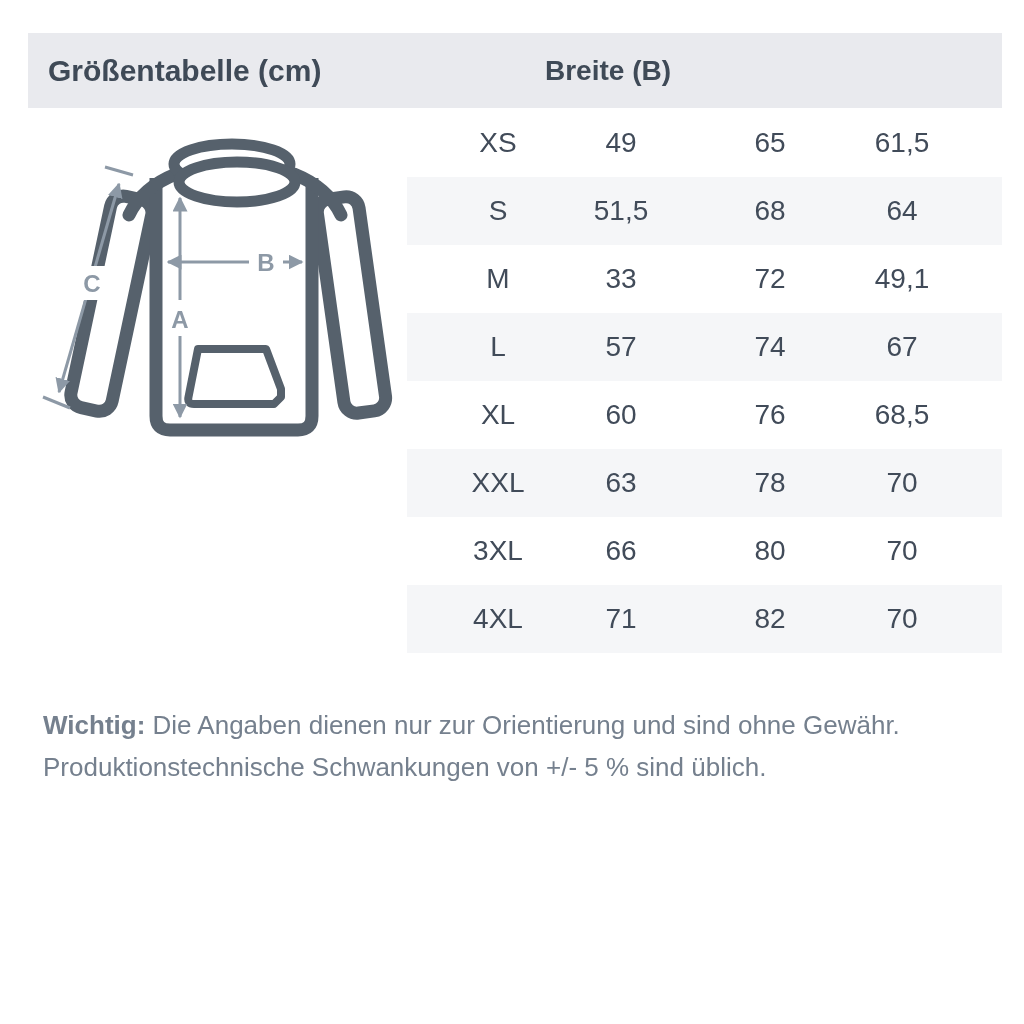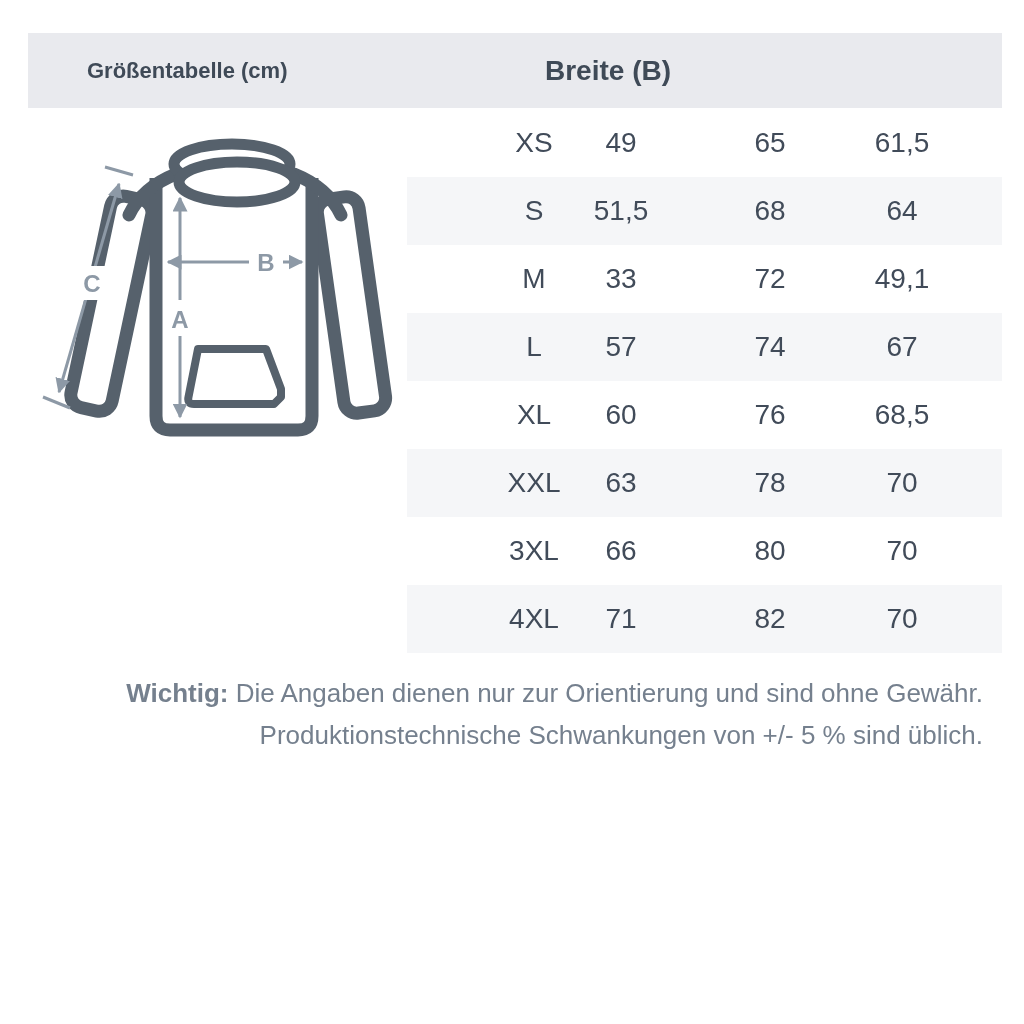--- a/index.html
+++ b/index.html
@@ -13,59 +13,59 @@
   }
   .page{position:absolute;inset:0;}
 
   
   .header-band{
     position:absolute;left:28px;top:33px;width:974px;height:75px;
     background:#e9eaee;
   }
   .header-title{
     position:absolute;left:20px;top:0;height:75px;line-height:75px;
-    font-size:22px;font-weight:700;color:#3f4a57;white-space:nowrap;margin-left:39px;
+    font-size:30px;font-weight:700;color:#3f4a57;white-space:nowrap;
   }
   .col-head{
     position:absolute;top:0;height:95px;line-height:75px;
     font-size:28px;font-weight:700;color:#3f4a57;
     transform:translateX(-50%);white-space:nowrap;
   }
   .ch-b{left:580px;}
   .ch-a{left:733px;}
   .ch-c{left:874px;}
 
   
   .size-table{
     position:absolute;left:407px;top:109px;width:595px;
   }
   .t-row{position:relative;height:68px;}
   .t-row.alt{background:#f5f6f8;}
   .cell{
     position:absolute;top:0;height:68px;line-height:68px;
     font-size:28px;color:#414b59;transform:translateX(-50%);white-space:nowrap;
   }
-  .c-size{left:91px;margin-left:36px;}
+  .c-size{left:91px;}
   .c-b{left:214px;}
   .c-a{left:363px;}
   .c-c{left:495px;text-align:center;}
 
   
   .hoodie{
     position:absolute;left:30px;top:120px;width:390px;height:330px;
   }
   .dim-label{
     font-family:"Liberation Sans", sans-serif;
     font-size:24px;font-weight:600;fill:#8d99a6;
   }
 
   
   .footer{
-    position:absolute;left:43px;top:672px;width:940px;
-    font-size:26px;line-height:42px;color:#75808e;text-align:right;
+    position:absolute;left:43px;top:704px;width:940px;
+    font-size:26px;line-height:42px;color:#75808e;
   }
   .f-bold{font-weight:700;}
 </style>
 </head>
 <body>
 
 <div class="page">
 
   <div class="header-band">
     <div class="header-title">Größentabelle (cm)</div>

